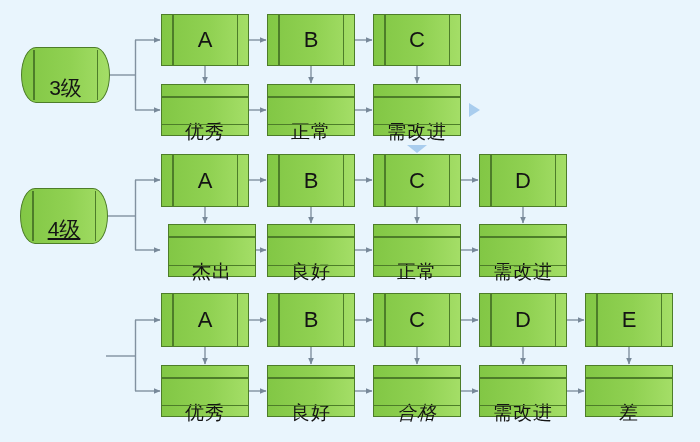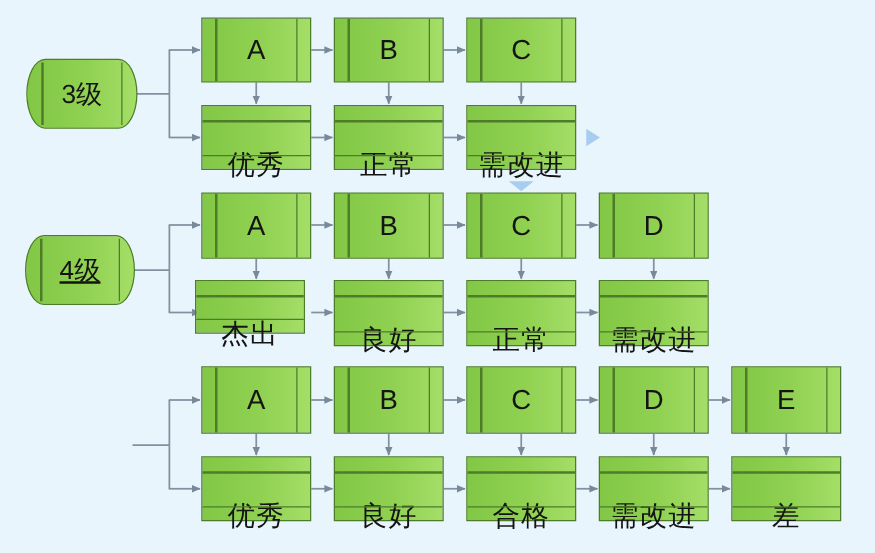--- a/index.html
+++ b/index.html
@@ -26,29 +26,30 @@
   .node-v::after{right:10px;}
   
   .node-h::before,.node-h::after{
     content:"";position:absolute;left:0;right:0;height:1.5px;background:#4d7d29;
   }
   .node-h::before{top:11px;}
   .node-h::after{bottom:10px;}
   
   .capsule{
     border-radius:15px / 50%;
+    align-items:flex-end;
   }
   .capsule::before,.capsule::after{
     content:"";position:absolute;top:2px;bottom:2px;width:1.5px;background:#4d7d29;
   }
   .capsule::before{left:11px;}
   .capsule::after{right:11px;}
 
   .letter{font-size:22px;}
-  .zh{font-size:22px;letter-spacing:1px;margin-top:43px;}
+  .zh{font-size:19px;letter-spacing:1px;margin-top:43px;}
   .lvl{font-size:21px;}
 
   #connectors{position:absolute;left:0;top:0;width:700px;height:442px;pointer-events:none;}
 
   .chevron{position:absolute;width:0;height:0;}
   .chev-right{
     left:469px;top:103px;
     border-top:7px solid transparent;border-bottom:7px solid transparent;
     border-left:11px solid #a9cdee;
   }
@@ -148,21 +149,21 @@
   </div>
   <div class="shape node-v" style="left:267px;top:154px;width:88px;height:53px;">
     <span class="letter">B</span>
   </div>
   <div class="shape node-v" style="left:373px;top:154px;width:88px;height:53px;">
     <span class="letter">C</span>
   </div>
   <div class="shape node-v" style="left:479px;top:154px;width:88px;height:53px;">
     <span class="letter">D</span>
   </div>
-  <div class="shape node-h" style="left:156px;top:224px;width:88px;height:43px;">
+  <div class="shape node-h" style="left:168px;top:224px;width:88px;height:53px;">
     <span class="zh">杰出</span>
   </div>
   <div class="shape node-h" style="left:267px;top:224px;width:88px;height:53px;">
     <span class="zh">良好</span>
   </div>
   <div class="shape node-h" style="left:373px;top:224px;width:88px;height:53px;">
     <span class="zh">正常</span>
   </div>
   <div class="shape node-h" style="left:479px;top:224px;width:88px;height:53px;">
     <span class="zh">需改进</span>
@@ -182,21 +183,21 @@
   </div>
   <div class="shape node-v" style="left:585px;top:293px;width:88px;height:54px;">
     <span class="letter">E</span>
   </div>
   <div class="shape node-h" style="left:161px;top:365px;width:88px;height:52px;">
     <span class="zh">优秀</span>
   </div>
   <div class="shape node-h" style="left:267px;top:365px;width:88px;height:52px;">
     <span class="zh">良好</span>
   </div>
-  <div class="shape node-h" style="left:373px;top:365px;width:88px;height:52px;">
+  <div class="shape node-h" style="left:373px;top:365px;width:88px;height:52px;font-style:italic;">
     <span class="zh">合格</span>
   </div>
   <div class="shape node-h" style="left:479px;top:365px;width:88px;height:52px;">
     <span class="zh">需改进</span>
   </div>
   <div class="shape node-h" style="left:585px;top:365px;width:88px;height:52px;">
     <span class="zh">差</span>
   </div>
 
   <div class="chevron chev-right"></div>

